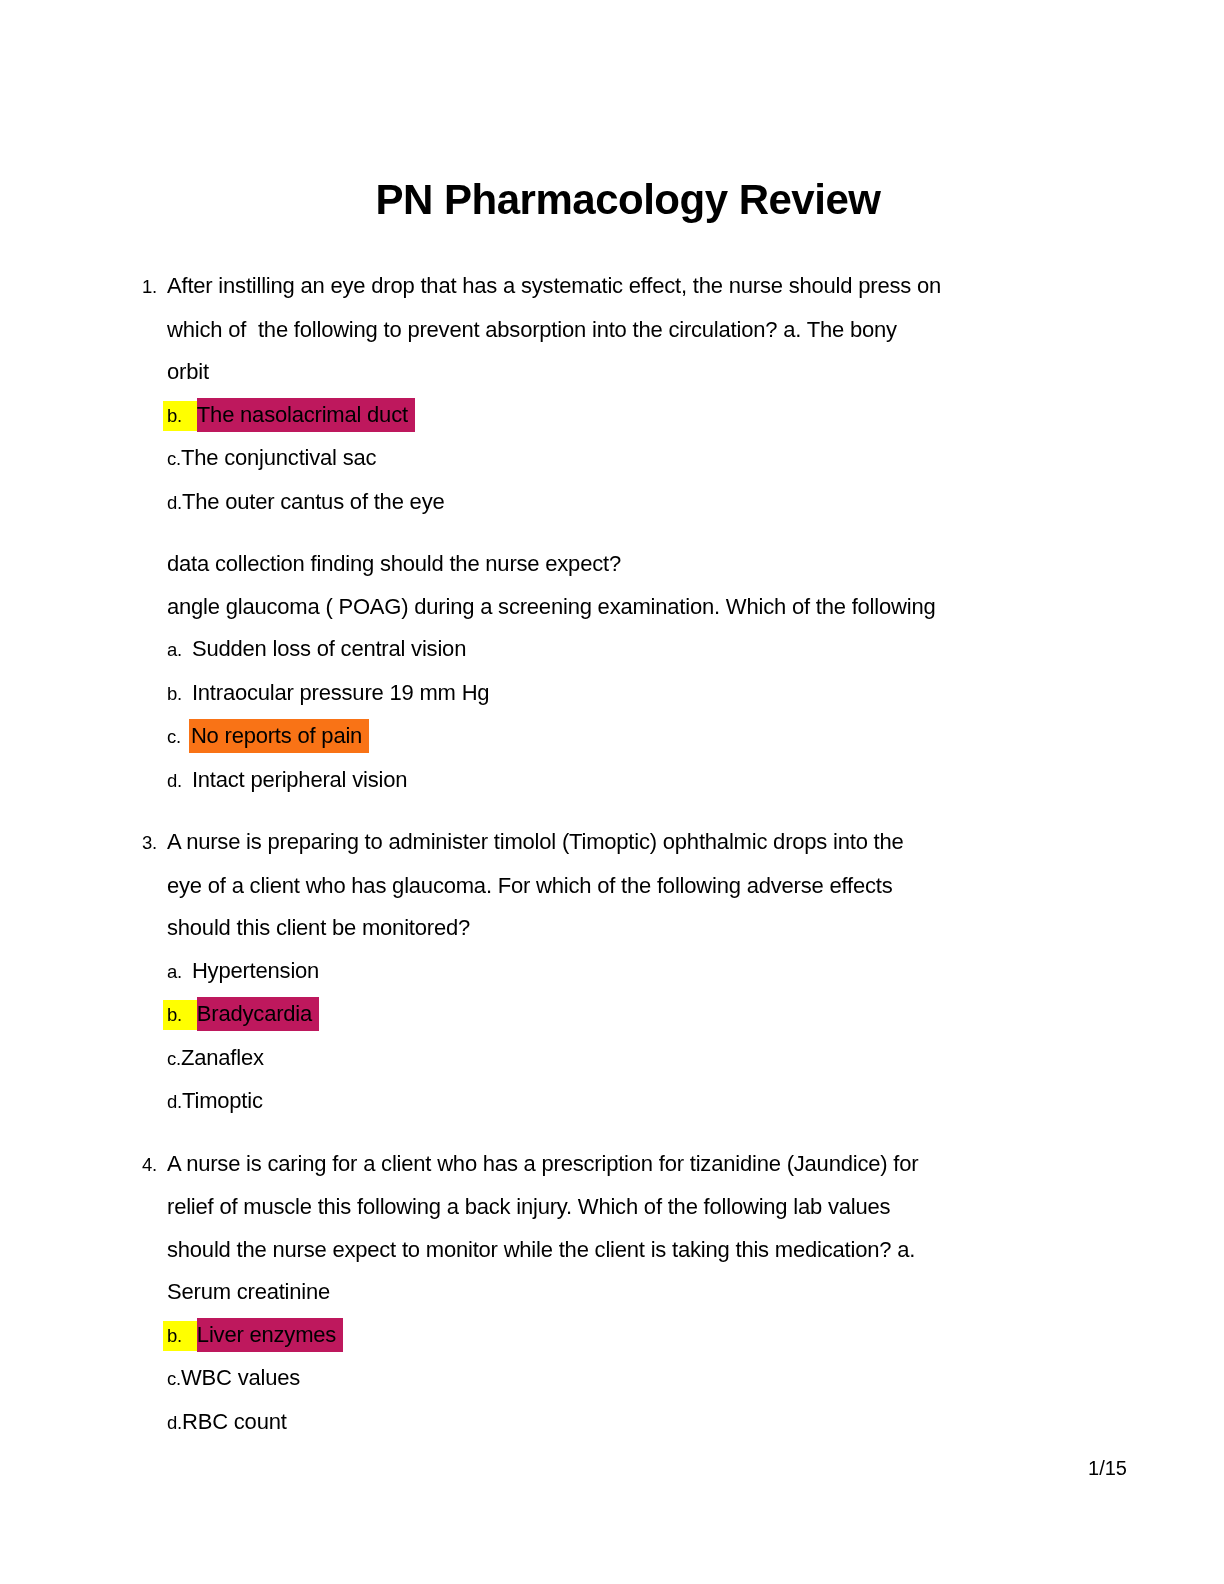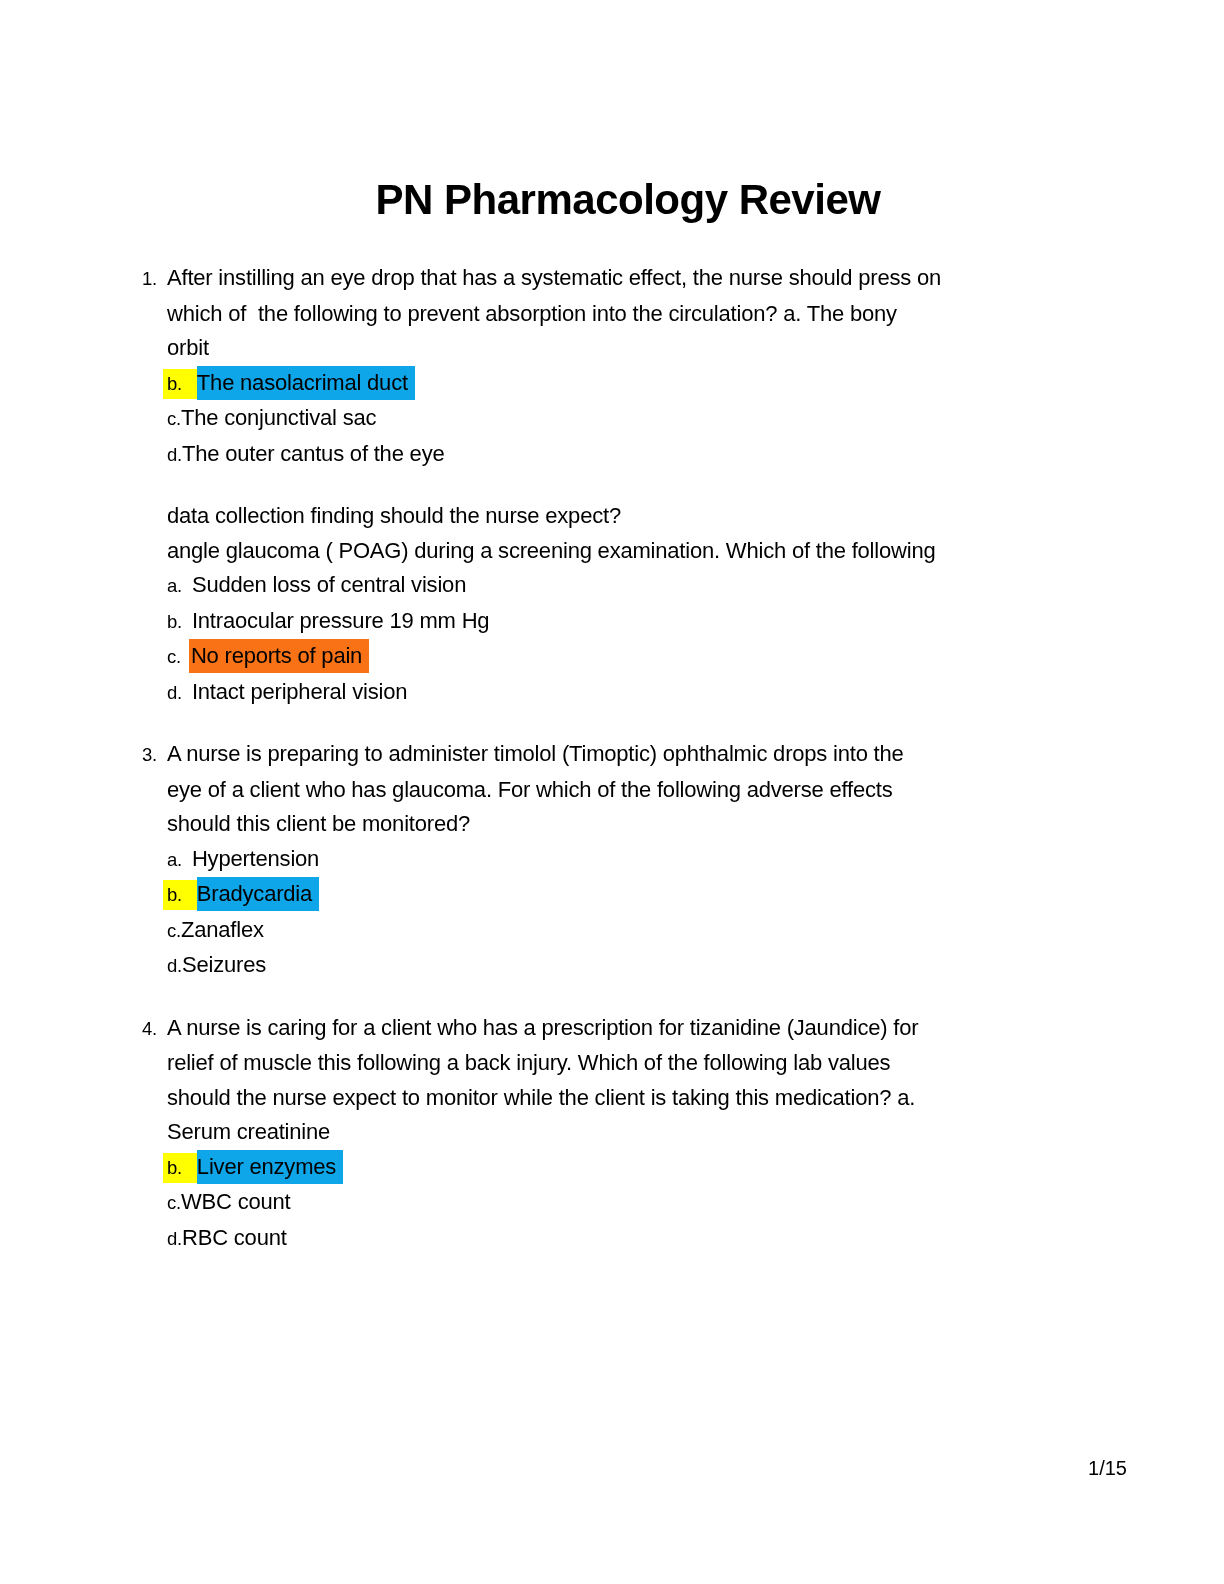--- a/index.html
+++ b/index.html
@@ -29,35 +29,36 @@
     left: 142px;
     width: 940px;
     font-size: 22px;
     line-height: 34.5px;
     letter-spacing: -0.2px;
   }
   .question { margin: 0 0 27px 0; }
   .q-line, .option {
     white-space: pre;
     padding-left: 25px;
+    margin-top: 8px;
   }
   .q-line.first { padding-left: 0; }
   .q-num {
     display: inline-block;
     width: 25px;
     font-size: 18.5px;
   }
   .opt-label { font-size: 18.5px; }
   .option[data-hl="full"] .opt-label {
     background: #ffff00;
     padding: 4px 0 5px 4px;
     margin-left: -4px;
   }
   .option[data-hl="full"] .opt-text {
-    background: #0ea5e9;
+    background: #be185d;
     padding: 4px 7px 5px 0;
   }
   .option[data-hl="text"] .opt-text {
     background: #f97316;
     padding: 4px 7px 5px 2px;
     margin-left: -2px;
   }
   .page-number {
     position: absolute;
     top: 1456px;
@@ -91,28 +92,28 @@
     <div class="option" data-hl="none"><span class="opt-label">d.  </span><span class="opt-text">Intact peripheral vision</span></div>
   </section>
 
   <section class="question">
     <div class="q-line first"><span class="q-num">3.</span><span class="q-text">A nurse is preparing to administer timolol (Timoptic) ophthalmic drops into the</span></div>
     <div class="q-line">eye of a client who has glaucoma. For which of the following adverse effects</div>
     <div class="q-line">should this client be monitored?</div>
     <div class="option" data-hl="none"><span class="opt-label">a.  </span><span class="opt-text">Hypertension</span></div>
     <div class="option" data-hl="full"><span class="opt-label">b.   </span><span class="opt-text">Bradycardia</span></div>
     <div class="option" data-hl="none"><span class="opt-label">c.</span><span class="opt-text">Zanaflex</span></div>
-    <div class="option" data-hl="none"><span class="opt-label">d.</span><span class="opt-text">Seizures</span></div>
+    <div class="option" data-hl="none"><span class="opt-label">d.</span><span class="opt-text">Timoptic</span></div>
   </section>
 
   <section class="question">
     <div class="q-line first"><span class="q-num">4.</span><span class="q-text">A nurse is caring for a client who has a prescription for tizanidine (Jaundice) for</span></div>
     <div class="q-line">relief of muscle this following a back injury. Which of the following lab values</div>
     <div class="q-line">should the nurse expect to monitor while the client is taking this medication? a.</div>
     <div class="q-line">Serum creatinine</div>
     <div class="option" data-hl="full"><span class="opt-label">b.   </span><span class="opt-text">Liver enzymes</span></div>
-    <div class="option" data-hl="none"><span class="opt-label">c.</span><span class="opt-text">WBC count</span></div>
+    <div class="option" data-hl="none"><span class="opt-label">c.</span><span class="opt-text">WBC values</span></div>
     <div class="option" data-hl="none"><span class="opt-label">d.</span><span class="opt-text">RBC count</span></div>
   </section>
 
 </main>
 
 <div class="page-number">1/15</div>
 
 </body></html>

